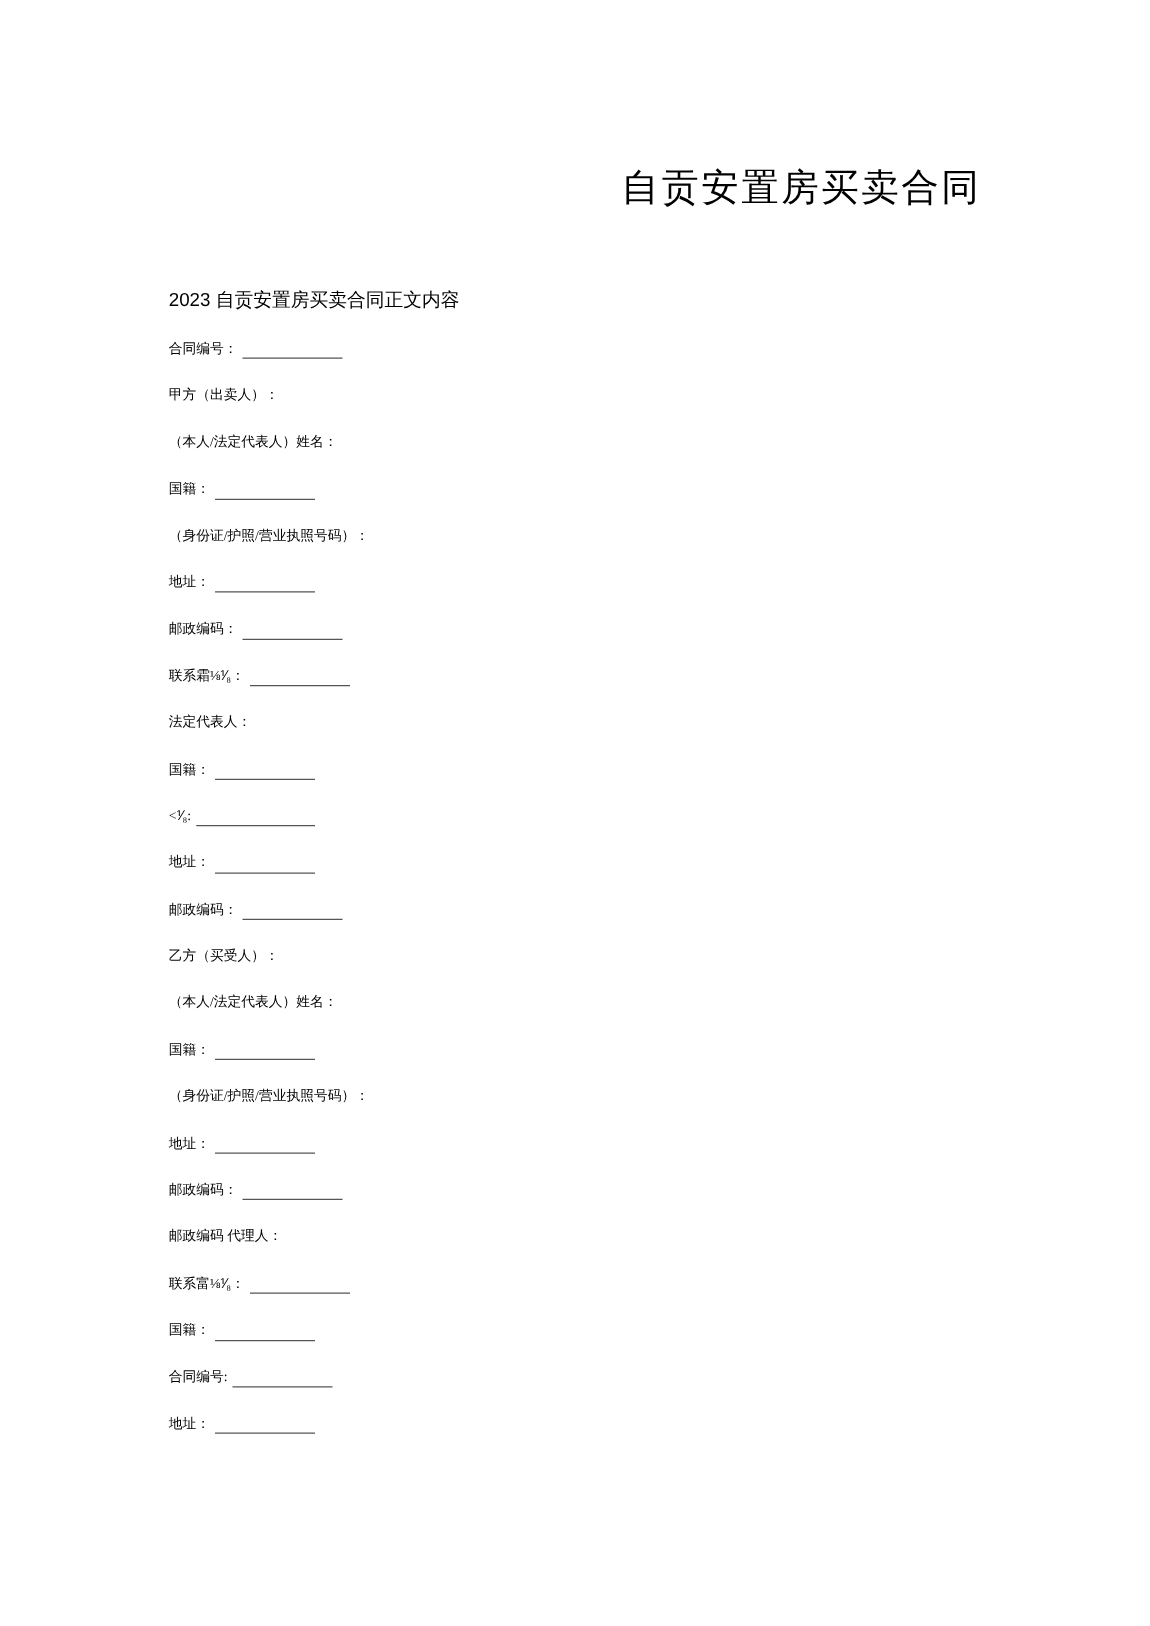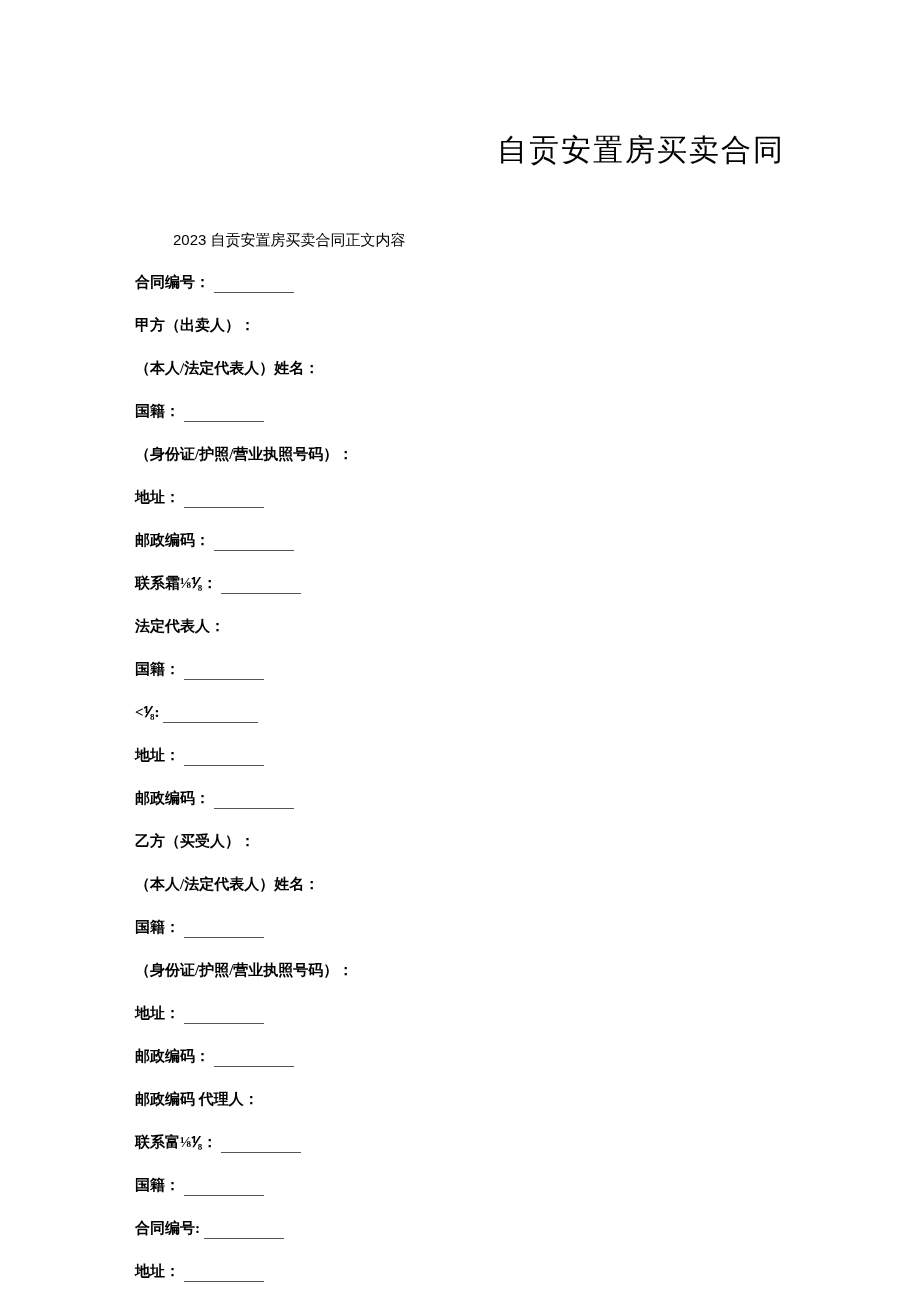--- a/index.html
+++ b/index.html
@@ -18,28 +18,26 @@
     .title {
       text-align: right;
       font-size: 30px;
       font-weight: normal;
       margin-bottom: 60px;
       letter-spacing: 2px;
     }
     .subtitle {
       font-size: 15px;
       margin-bottom: 22px;
-      margin-left: 38px;
       font-family: Arial, "SimSun", serif;
     }
     .line {
-      font-size: 15px;
+      font-size: 11px;
       margin-bottom: 22px;
       line-height: 1.4;
-      font-weight: bold;
     }
     .blank {
       display: inline-block;
       border-bottom: 1px solid #555;
       min-width: 80px;
       height: 14px;
       vertical-align: bottom;
       margin-left: 4px;
     }
     .blank-wide {

